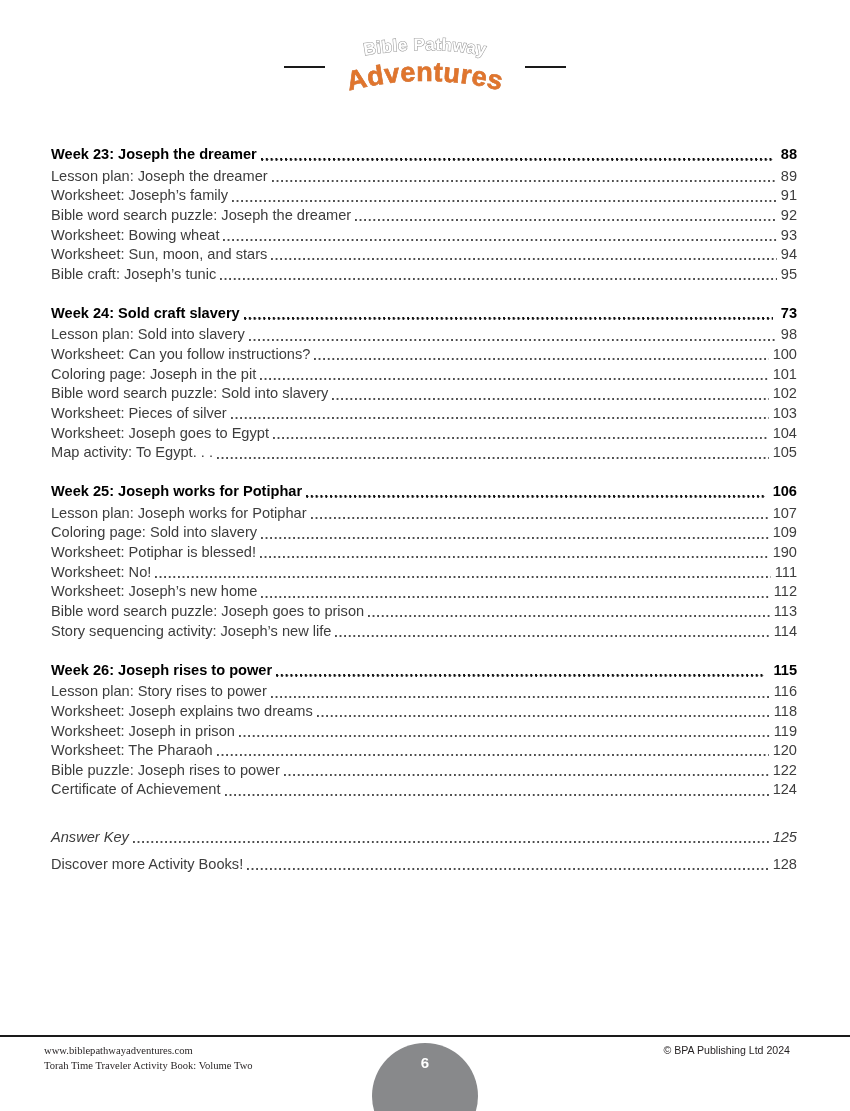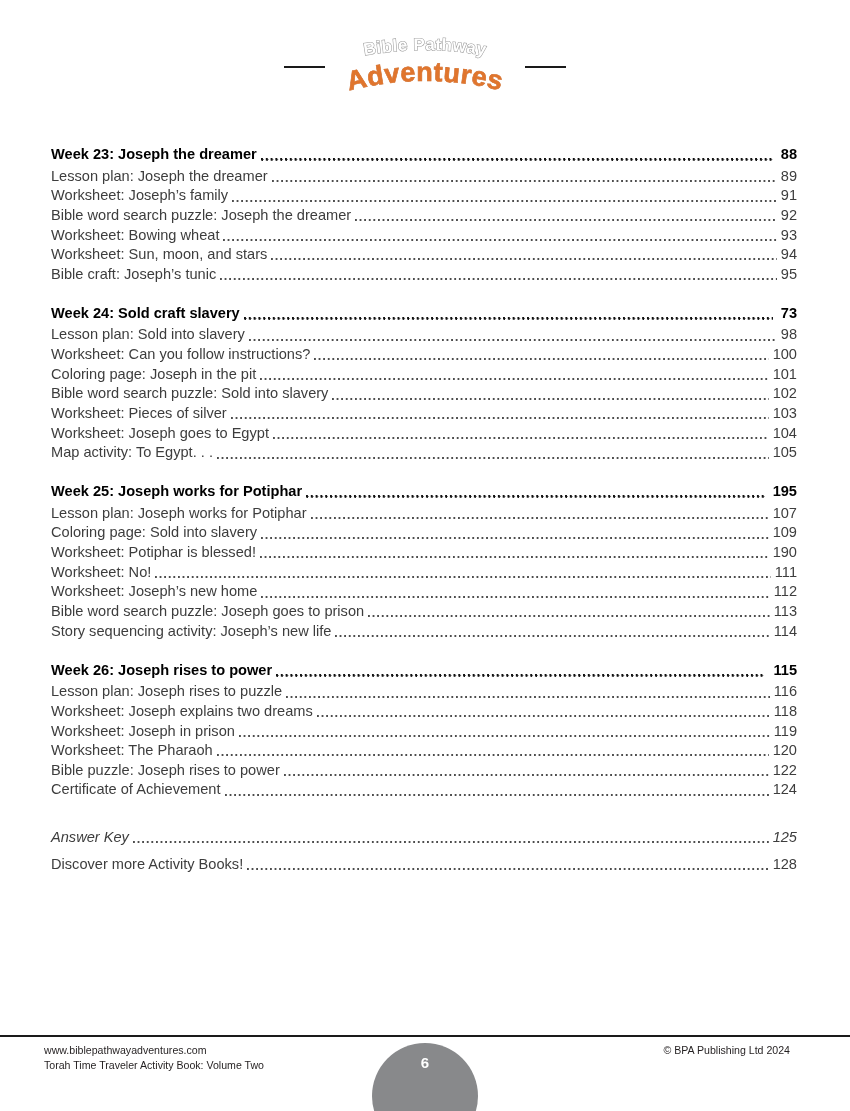--- a/index.html
+++ b/index.html
@@ -95,20 +95,21 @@
     height: 2px;
     background: #1a1a1a;
   }
   .footer-left {
     position: absolute;
     left: 44px;
     top: 1043px;
     font-size: 10.6px;
     line-height: 15px;
     color: #231f20;
+    font-family: Liberation Serif, serif;
   }
   .footer-right {
     position: absolute;
     right: 60px;
     top: 1044px;
     font-size: 10.6px;
     color: #231f20;
   }
   .page-circle {
     position: absolute;
@@ -222,21 +223,21 @@
         <span class="toc-page">104</span>
       </div>
       <div class="toc-row entry">
         <span class="toc-label">Map activity: To Egypt. . .</span>
         <span class="toc-dots"></span>
         <span class="toc-page">105</span>
       </div>
       <div class="toc-row heading section-gap">
         <span class="toc-label">Week 25: Joseph works for Potiphar</span>
         <span class="toc-dots"></span>
-        <span class="toc-page">195</span>
+        <span class="toc-page">106</span>
       </div>
       <div class="toc-row entry">
         <span class="toc-label">Lesson plan: Joseph works for Potiphar</span>
         <span class="toc-dots"></span>
         <span class="toc-page">107</span>
       </div>
       <div class="toc-row entry">
         <span class="toc-label">Coloring page: Sold into slavery</span>
         <span class="toc-dots"></span>
         <span class="toc-page">109</span>
@@ -265,21 +266,21 @@
         <span class="toc-label">Story sequencing activity: Joseph’s new life</span>
         <span class="toc-dots"></span>
         <span class="toc-page">114</span>
       </div>
       <div class="toc-row heading section-gap">
         <span class="toc-label">Week 26: Joseph rises to power</span>
         <span class="toc-dots"></span>
         <span class="toc-page">115</span>
       </div>
       <div class="toc-row entry">
-        <span class="toc-label">Lesson plan: Joseph rises to puzzle</span>
+        <span class="toc-label">Lesson plan: Story rises to power</span>
         <span class="toc-dots"></span>
         <span class="toc-page">116</span>
       </div>
       <div class="toc-row entry">
         <span class="toc-label">Worksheet: Joseph explains two dreams</span>
         <span class="toc-dots"></span>
         <span class="toc-page">118</span>
       </div>
       <div class="toc-row entry">
         <span class="toc-label">Worksheet: Joseph in prison</span>

